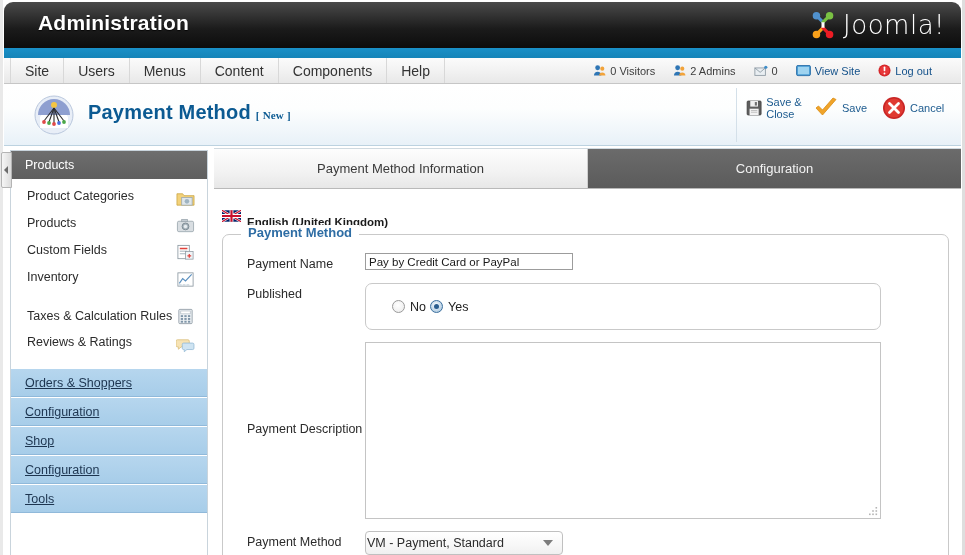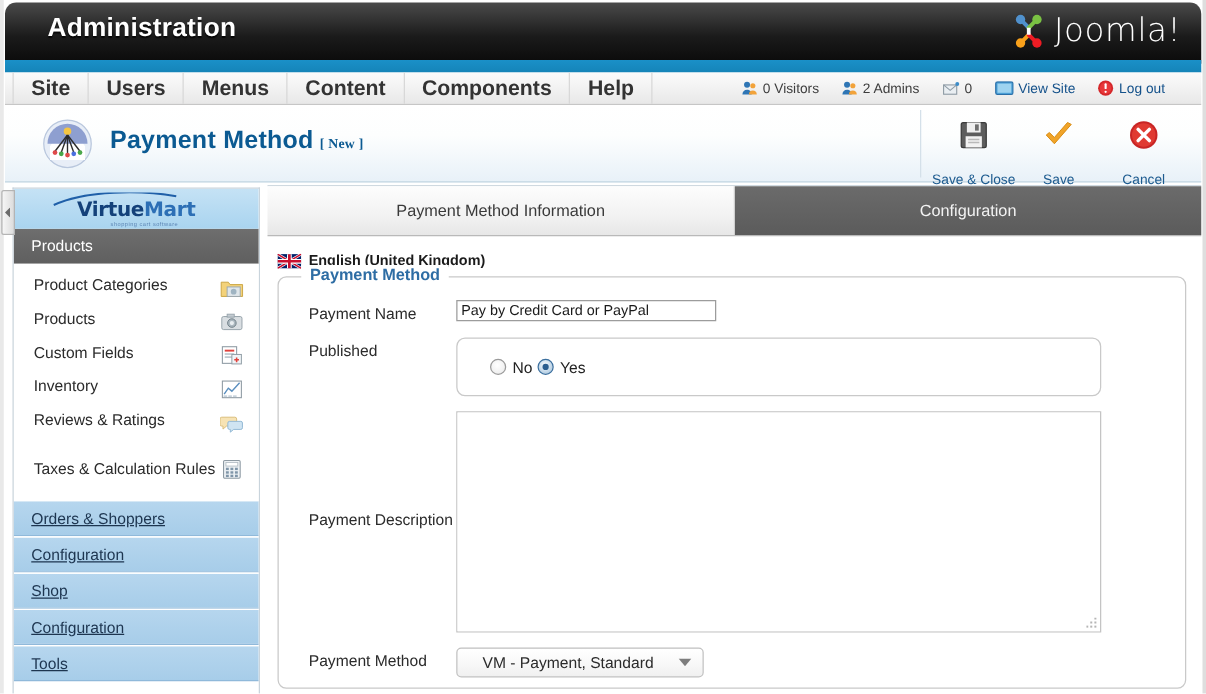--- a/index.html
+++ b/index.html
@@ -62,21 +62,21 @@
     position: absolute;
     left: 4px; top: 58px;
     width: 957px; height: 26px;
     background: linear-gradient(to bottom, #fbfbfb 0%, #f2f2f2 50%, #e8e8e8 100%);
     border-bottom: 1px solid #c6c6c6;
     display: flex; align-items: stretch;
   }
   .menu-item {
     display: flex; align-items: center;
     padding: 0 14px;
-    font-size: 17px; font-weight: bold;
+    font-size: 14px; font-weight: normal;
     color: #333333;
     border-right: 1px solid #d8d8d8;
     cursor: pointer;
   }
   .menu-item:first-child { border-left: 1px solid #d8d8d8; margin-left: 6px;}
   .menu-spacer { flex: 1; }
   .status-area {
     display: flex; align-items: center;
     padding-right: 20px; gap: 0px;
   }
@@ -123,23 +123,23 @@
   .toolbar {
     position: absolute;
     right: 4px; top: 4px;
     height: 54px;
     display: flex; align-items: flex-start;
     padding: 4px 8px 0 8px;
     border-left: 1px solid #d4e0e9;
   }
   .tb-btn {
     width: 68px;
-    display: flex; flex-direction: column;
+    display: flex; flex-direction: row;
     align-items: center; justify-content: flex-start;
-    gap: 17px;
+    gap: 3px;
     padding-top: 3px;
     cursor: pointer;
   }
   .tb-label {
     font-size: 11px; color: #1d5b8f;
   }
 
   
   .sidebar {
     position: absolute;
@@ -247,21 +247,21 @@
   .tab.inactive {
     background: linear-gradient(to bottom, #6b6b6b 0%, #5b5b5b 100%);
     color: #f2f2f2;
     border-right: none;
   }
 
   .lang-row {
     display: flex; align-items: center; gap: 6px;
     padding: 14px 0 2px 8px;
   }
-  .lang-label { font-size: 11.5px; font-weight: bold; color: #1a1a1a; }
+  .lang-label { font-size: 11.5px; font-weight: bold; color: #1a1a1a; margin-top: 13px; }
 
   .fieldset {
     position: relative;
     margin: 4px 12px 0 8px;
     border: 1px solid #c9c9c9;
     border-radius: 7px;
     padding: 18px 10px 12px 10px;
     height: 330px;
   }
   .legend {
@@ -341,21 +341,21 @@
     cursor: nwse-resize;
   }
 
   .select-box {
     position: relative;
     width: 198px; height: 24px;
     border: 1px solid #c0c0c0;
     border-radius: 4px;
     background: linear-gradient(to bottom, #ffffff 0%, #f7f7f7 60%, #f0f0f0 100%);
     display: flex; align-items: center;
-    padding-left: 20px;
+    padding-left: 1px;
     font-size: 12.5px; color: #2b2b2b;
     cursor: pointer;
   }
   .select-arrow {
     position: absolute;
     right: 9px; top: 50%; transform: translateY(-50%);
     width: 0; height: 0;
     border-left: 5px solid transparent;
     border-right: 5px solid transparent;
     border-top: 6px solid #7d7d7d;
@@ -504,27 +504,20 @@
     </div>
   </div>
 
   <div class="collapse-tab">
     <svg width="5" height="8" viewBox="0 0 5 8">
       <path d="M4 0 L0 4 L4 8 Z" fill="#6b6b6b"></path>
     </svg>
   </div>
 
   <div class="sidebar">
-    <div class="vm-logo-bar">
-      <svg class="vm-swoosh" width="105" height="12" viewBox="0 0 105 12">
-        <path d="M2 10 C 28 -2, 72 -2, 100 3" stroke="#1f5fa8" stroke-width="1.6" fill="none"></path>
-      </svg>
-      <div class="vm-logo-text"><span>Virtue</span><span class="lite">Mart</span></div>
-      <div class="vm-logo-sub">shopping cart software</div>
-    </div>
 
     <div class="sb-section-active">Products</div>
 
     <div class="sb-list">
       <div class="sb-link">
         <span class="lbl">Product Categories</span>
         <svg class="sb-icon" viewBox="0 0 20 20">
           <path d="M1 5 L7 5 L8.5 7 L19 7 L19 17 L1 17 Z" fill="#f3d27a" stroke="#c9a440" stroke-width=".8"></path>
           <rect x="6" y="9" width="11" height="8" fill="#dfe6ea" stroke="#9aa7b0" stroke-width=".8"></rect>
           <circle cx="11.5" cy="13" r="2.4" fill="#9fb4c2"></circle>
@@ -551,47 +544,47 @@
         </svg>
       </div>
       <div class="sb-link">
         <span class="lbl">Inventory</span>
         <svg class="sb-icon" viewBox="0 0 20 20">
           <rect x="2" y="3" width="16" height="14" fill="#ffffff" stroke="#8e9aa3" stroke-width=".9"></rect>
           <path d="M3.5 14 L7 9 L10 11.5 L16.5 4.5" stroke="#5a8fbf" stroke-width="1.2" fill="none"></path>
           <rect x="3" y="15" width="3" height="1.4" fill="#c7d3dc"></rect>
           <rect x="7" y="15" width="3" height="1.4" fill="#c7d3dc"></rect>
           <rect x="11" y="15" width="3" height="1.4" fill="#c7d3dc"></rect>
-        </svg>
-      </div>
-      <div class="sb-link">
-        <span class="lbl">Reviews &amp; Ratings</span>
-        <svg class="sb-icon" viewBox="0 0 20 20">
-          <path d="M1.5 5 h11 a1.5 1.5 0 0 1 1.5 1.5 v4.5 a1.5 1.5 0 0 1 -1.5 1.5 h-7 l-3 2.5 v-2.5 h-1 a1.5 1.5 0 0 1 -1.5 -1.5 v-4.5 a1.5 1.5 0 0 1 1.5 -1.5 z" fill="#f7e3b4" stroke="#d9bd79" stroke-width=".8"></path>
-          <path d="M8 8.5 h9.5 a1.4 1.4 0 0 1 1.4 1.4 v4 a1.4 1.4 0 0 1 -1.4 1.4 h-6 l-2.8 2.3 v-2.3 h-0.7 a1.4 1.4 0 0 1 -1.4 -1.4 v-4 a1.4 1.4 0 0 1 1.4 -1.4 z" fill="#cfe4f2" stroke="#8fb6d3" stroke-width=".8"></path>
         </svg>
       </div>
       <div class="sb-link two-line">
         <span class="lbl">Taxes &amp; Calculation Rules</span>
         <svg class="sb-icon" viewBox="0 0 20 20">
           <rect x="3" y="2.5" width="14" height="15" rx="1" fill="#edf1f4" stroke="#8e9aa3" stroke-width=".9"></rect>
           <rect x="5" y="4.2" width="10" height="3" fill="#ffffff" stroke="#b0bac2" stroke-width=".7"></rect>
           <g fill="#7f95a8">
             <rect x="5" y="8.6" width="2.4" height="2"></rect>
               <rect x="8.8" y="8.6" width="2.4" height="2"></rect>
               <rect x="12.6" y="8.6" width="2.4" height="2"></rect>
             <rect x="5" y="11.6" width="2.4" height="2"></rect>
               <rect x="8.8" y="11.6" width="2.4" height="2"></rect>
               <rect x="12.6" y="11.6" width="2.4" height="2"></rect>
             <rect x="5" y="14.5" width="2.4" height="2"></rect>
               <rect x="8.8" y="14.5" width="2.4" height="2"></rect>
               <rect x="12.6" y="14.5" width="2.4" height="2"></rect>
           </g>
         </svg>
       </div>
+      <div class="sb-link">
+        <span class="lbl">Reviews &amp; Ratings</span>
+        <svg class="sb-icon" viewBox="0 0 20 20">
+          <path d="M1.5 5 h11 a1.5 1.5 0 0 1 1.5 1.5 v4.5 a1.5 1.5 0 0 1 -1.5 1.5 h-7 l-3 2.5 v-2.5 h-1 a1.5 1.5 0 0 1 -1.5 -1.5 v-4.5 a1.5 1.5 0 0 1 1.5 -1.5 z" fill="#f7e3b4" stroke="#d9bd79" stroke-width=".8"></path>
+          <path d="M8 8.5 h9.5 a1.4 1.4 0 0 1 1.4 1.4 v4 a1.4 1.4 0 0 1 -1.4 1.4 h-6 l-2.8 2.3 v-2.3 h-0.7 a1.4 1.4 0 0 1 -1.4 -1.4 v-4 a1.4 1.4 0 0 1 1.4 -1.4 z" fill="#cfe4f2" stroke="#8fb6d3" stroke-width=".8"></path>
+        </svg>
+      </div>
     </div>
 
     <div class="sb-section">Orders &amp; Shoppers</div>
     <div class="sb-section">Configuration</div>
     <div class="sb-section">Shop</div>
     <div class="sb-section">Configuration</div>
     <div class="sb-section">Tools</div>
   </div>
 
   <div class="content">

